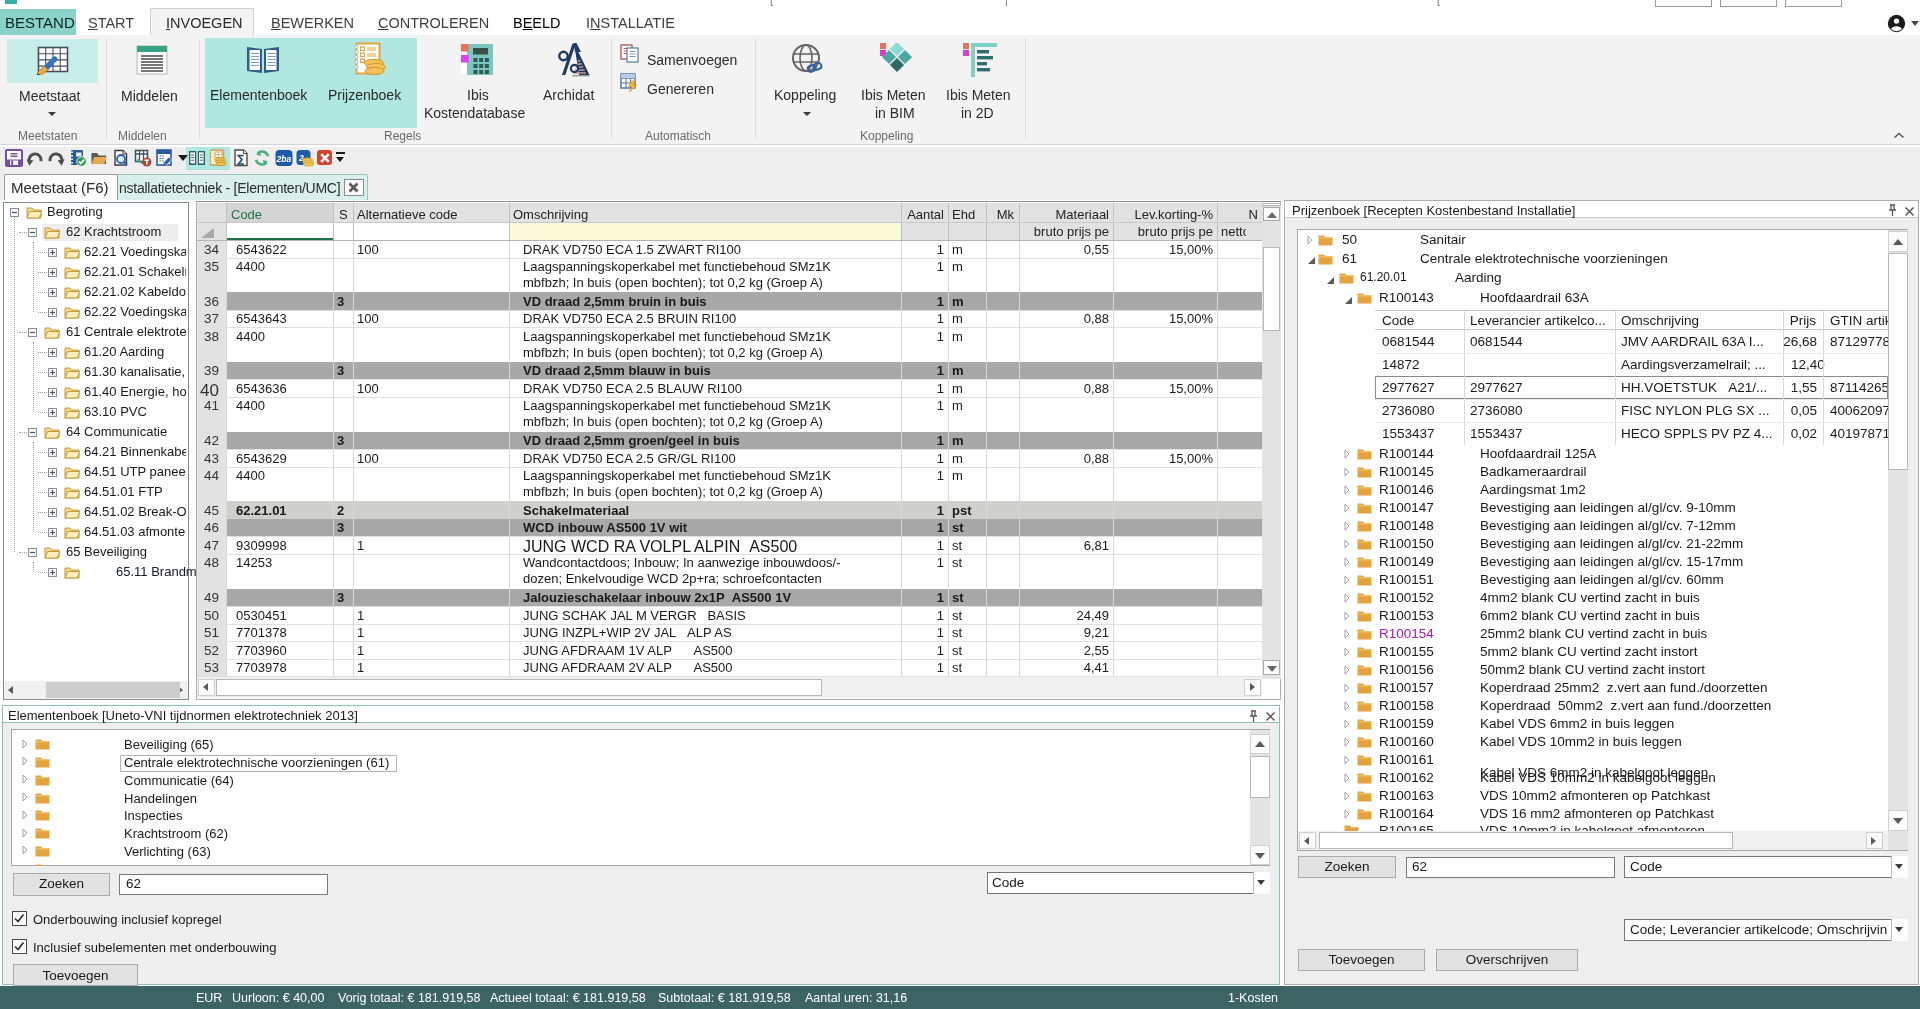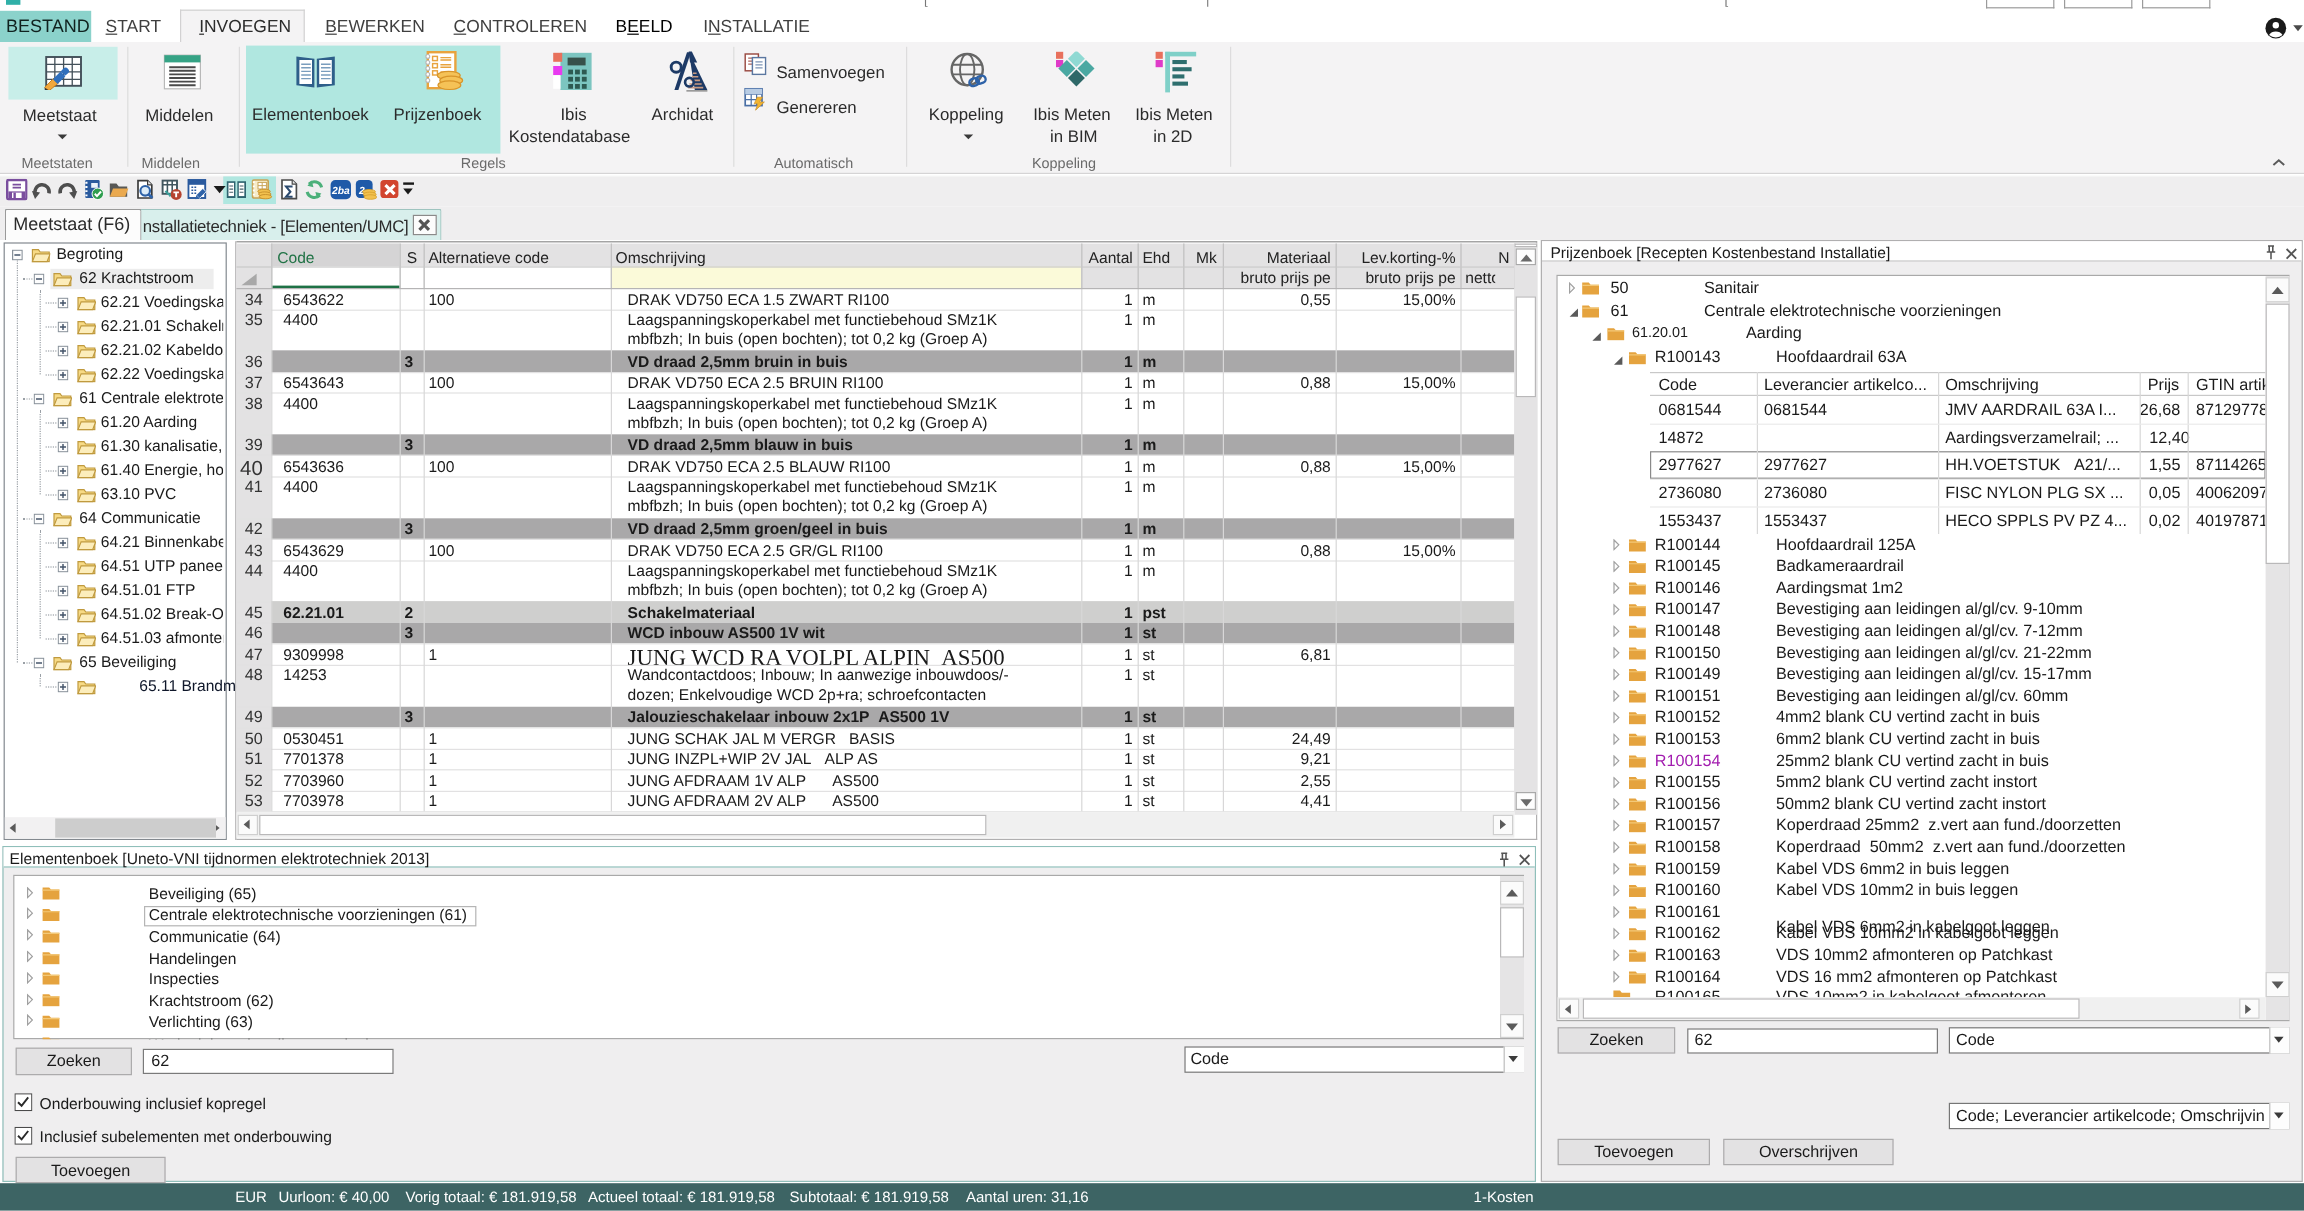--- a/index.html
+++ b/index.html
@@ -608,21 +608,21 @@
 <div class="ab" style="left:226px;top:518.8px;width:1036px;height:17.5px;background:#a9a8a9;"></div>
 <div class="tx" style="left:197px;top:520.3px;width:22px;text-align:right;font-size:13.5px;color:#333;">46</div>
 <div class="tx" style="left:337px;top:520.3px;font-size:13px;font-weight:bold;">3</div>
 <div class="tx" style="left:523px;top:520.3px;font-size:13px;font-weight:bold;">WCD inbouw AS500 1V wit</div>
 <div class="tx" style="left:901px;top:520.3px;width:43px;text-align:right;font-size:13px;font-weight:bold;">1</div>
 <div class="tx" style="left:952px;top:520.3px;font-size:13px;font-weight:bold;">st</div>
 <div class="ab" style="left:197px;top:536.3px;width:1065px;height:1px;background:#e2e1e2;"></div>
 <div class="tx" style="left:197px;top:537.8px;width:22px;text-align:right;font-size:13.5px;color:#333;">47</div>
 <div class="tx" style="left:236px;top:537.8px;font-size:13px;">9309998</div>
 <div class="tx" style="left:357px;top:537.8px;font-size:13px;">1</div>
-<div class="tx" style="left:523px;top:537.8px;font-size:19px;font-family:Liberation Serif, serif;">JUNG WCD RA VOLPL ALPIN&nbsp;&nbsp;AS500</div>
+<div class="tx" style="left:523px;top:537.8px;font-size:16px;">JUNG WCD RA VOLPL ALPIN&nbsp;&nbsp;AS500</div>
 <div class="tx" style="left:901px;top:537.8px;width:43px;text-align:right;font-size:13px;">1</div>
 <div class="tx" style="left:952px;top:537.8px;font-size:13px;">st</div>
 <div class="tx" style="left:1019px;top:537.8px;width:90px;text-align:right;font-size:13px;">6,81</div>
 <div class="ab" style="left:197px;top:553.8px;width:1065px;height:1px;background:#e2e1e2;"></div>
 <div class="tx" style="left:197px;top:555.3px;width:22px;text-align:right;font-size:13.5px;color:#333;">48</div>
 <div class="tx" style="left:236px;top:555.3px;font-size:13px;">14253</div>
 <div class="tx" style="left:523px;top:555.3px;font-size:13px;">Wandcontactdoos; Inbouw; In aanwezige inbouwdoos/-</div>
 <div class="tx" style="left:523px;top:571.3px;font-size:13px;">dozen; Enkelvoudige WCD 2p+ra; schroefcontacten</div>
 <div class="tx" style="left:901px;top:555.3px;width:43px;text-align:right;font-size:13px;">1</div>
 <div class="tx" style="left:952px;top:555.3px;font-size:13px;">st</div>

